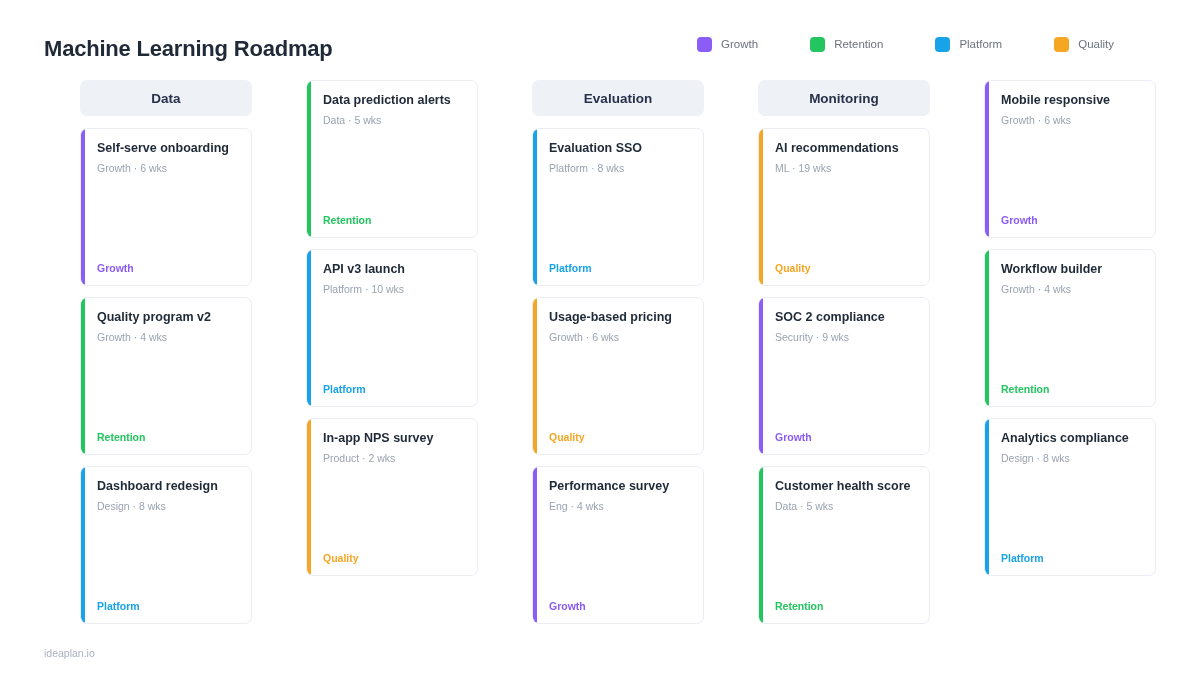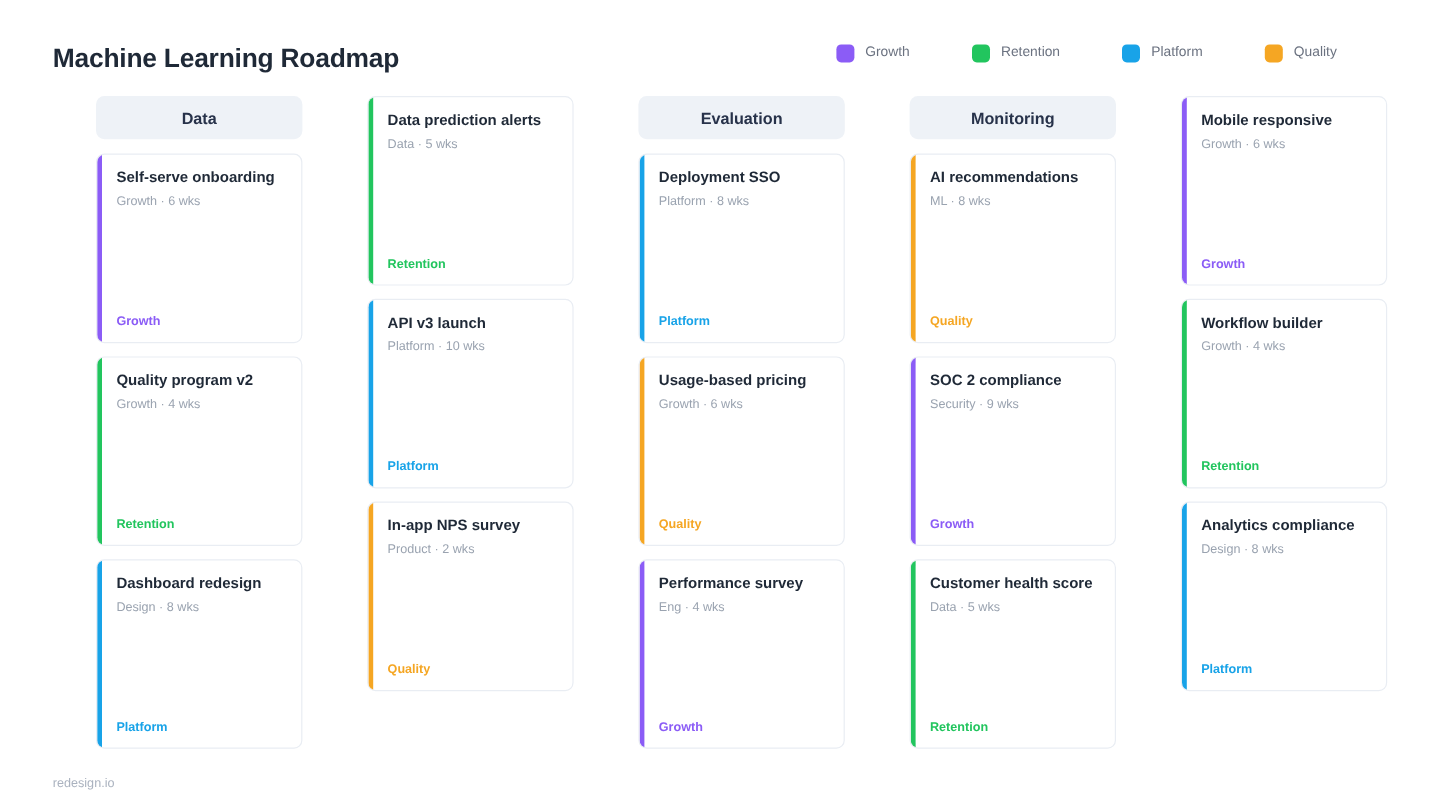--- a/index.html
+++ b/index.html
@@ -211,21 +211,21 @@
             <div class="card-meta">Product · 2 wks</div>
             <div class="card-tag" style="color: rgb(245, 166, 35);">Quality</div>
           </div>
         </div>
       </div>
       <div class="column">
         <div class="col-header">Evaluation</div>
         <div class="cards">
           <div class="card">
             <div class="card-accent" style="background: rgb(24, 163, 232);"></div>
-            <div class="card-title">Deployment SSO</div>
+            <div class="card-title">Evaluation SSO</div>
             <div class="card-meta">Platform · 8 wks</div>
             <div class="card-tag" style="color: rgb(24, 163, 232);">Platform</div>
           </div>
           <div class="card">
             <div class="card-accent" style="background: rgb(245, 166, 35);"></div>
             <div class="card-title">Usage-based pricing</div>
             <div class="card-meta">Growth · 6 wks</div>
             <div class="card-tag" style="color: rgb(245, 166, 35);">Quality</div>
           </div>
           <div class="card">
@@ -235,21 +235,21 @@
             <div class="card-tag" style="color: rgb(139, 92, 246);">Growth</div>
           </div>
         </div>
       </div>
       <div class="column">
         <div class="col-header">Monitoring</div>
         <div class="cards">
           <div class="card">
             <div class="card-accent" style="background: rgb(245, 166, 35);"></div>
             <div class="card-title">AI recommendations</div>
-            <div class="card-meta">ML · 8 wks</div>
+            <div class="card-meta">ML · 19 wks</div>
             <div class="card-tag" style="color: rgb(245, 166, 35);">Quality</div>
           </div>
           <div class="card">
             <div class="card-accent" style="background: rgb(139, 92, 246);"></div>
             <div class="card-title">SOC 2 compliance</div>
             <div class="card-meta">Security · 9 wks</div>
             <div class="card-tag" style="color: rgb(139, 92, 246);">Growth</div>
           </div>
           <div class="card">
             <div class="card-accent" style="background: rgb(34, 197, 94);"></div>
@@ -276,15 +276,15 @@
           <div class="card">
             <div class="card-accent" style="background: rgb(24, 163, 232);"></div>
             <div class="card-title">Analytics compliance</div>
             <div class="card-meta">Design · 8 wks</div>
             <div class="card-tag" style="color: rgb(24, 163, 232);">Platform</div>
           </div>
         </div>
       </div>
     </div>
 
-  <div class="footer">redesign.io</div>
+  <div class="footer">ideaplan.io</div>
 
 </div>
 
 </body></html>

